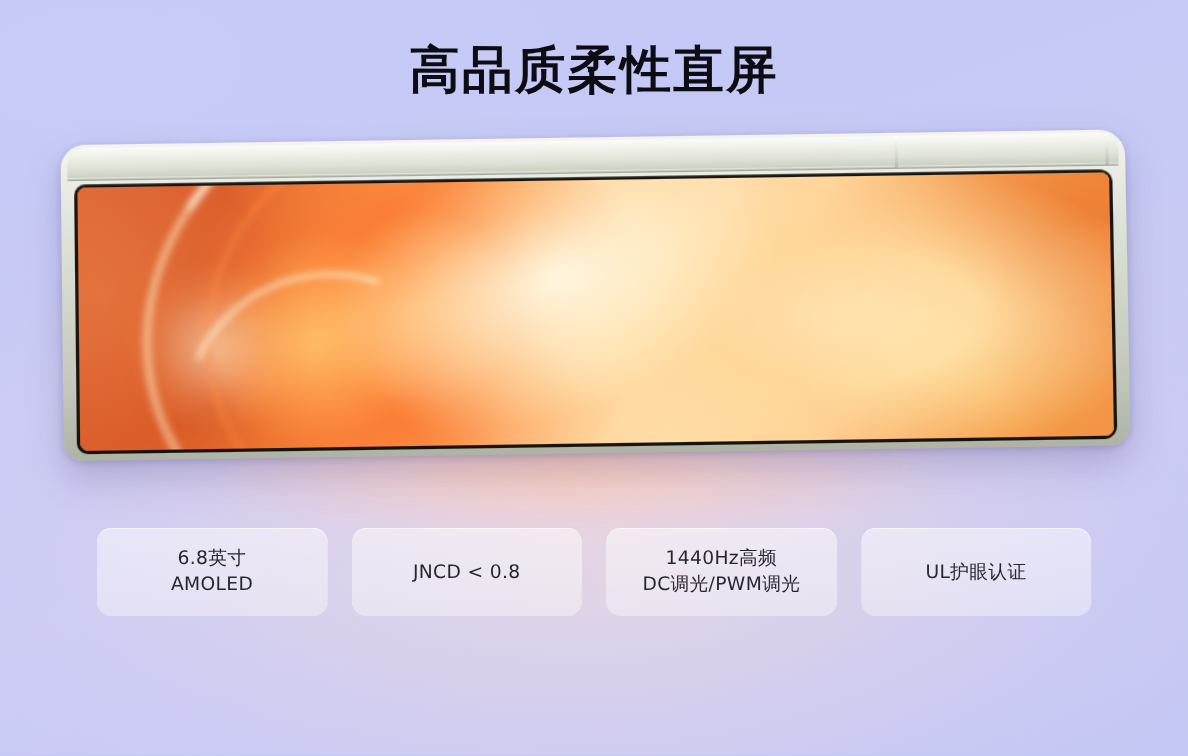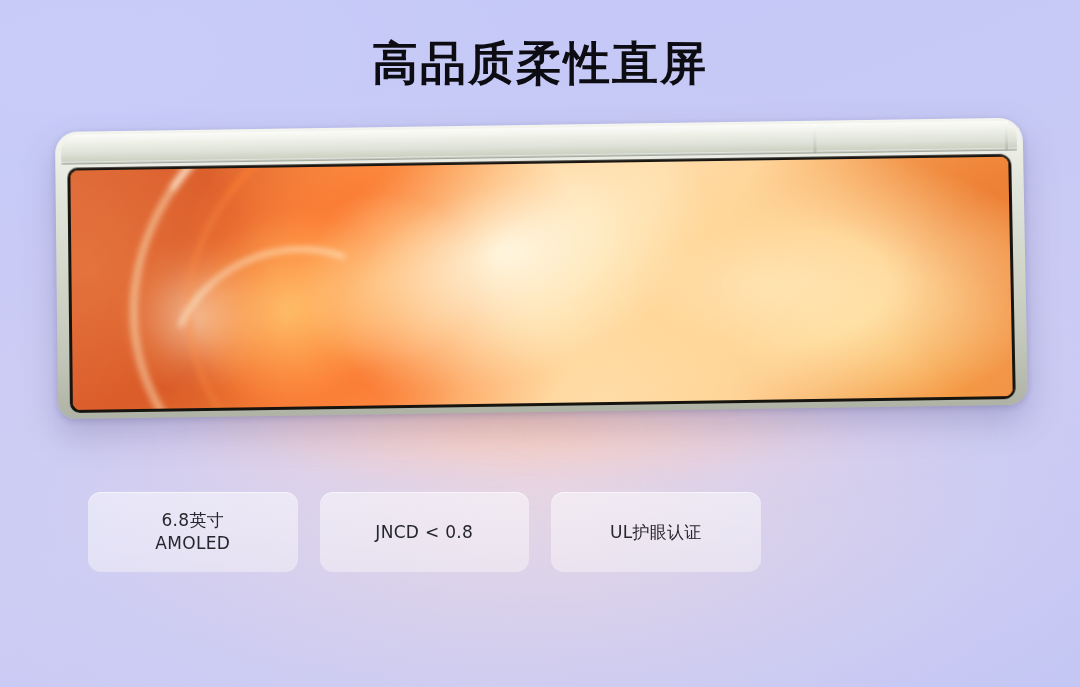--- a/index.html
+++ b/index.html
@@ -133,21 +133,20 @@
   .screen-sheen{
     position:absolute;inset:0;
     background:linear-gradient(118deg, rgba(255,255,255,.10) 0%, rgba(255,255,255,0) 30%, rgba(255,255,255,0) 70%, rgba(255,255,255,.08) 100%);
   }
 
   
   .specs{
     position:absolute;left:88px;top:480px;width:904px;
     display:grid;grid-template-columns:repeat(4,1fr);
     gap:24px 22px;
-    margin-top:12px;
   }
   .card{
     height:80px;border-radius:13px;
     display:flex;align-items:center;justify-content:center;
     text-align:center;
     background:linear-gradient(180deg,rgba(255,255,255,.56),rgba(255,255,255,.40));
     box-shadow:inset 0 1px 0 rgba(255,255,255,.55);
     color:#26262e;
     font-size:17px;line-height:1.35;
     letter-spacing:.3px;
@@ -187,16 +186,18 @@
           <div class="screen-sheen"></div>
         </div>
       </div>
     </div>
   </div>
 
   <div class="specs">
     <div class="card">6.8英寸
 AMOLED</div>
     <div class="card">JNCD &lt; 0.8</div>
+    <div class="card">1440Hz高频
+DC调光/PWM调光</div>
     <div class="card">UL护眼认证</div>
   </div>
 
 </div>
 
 </body></html>

